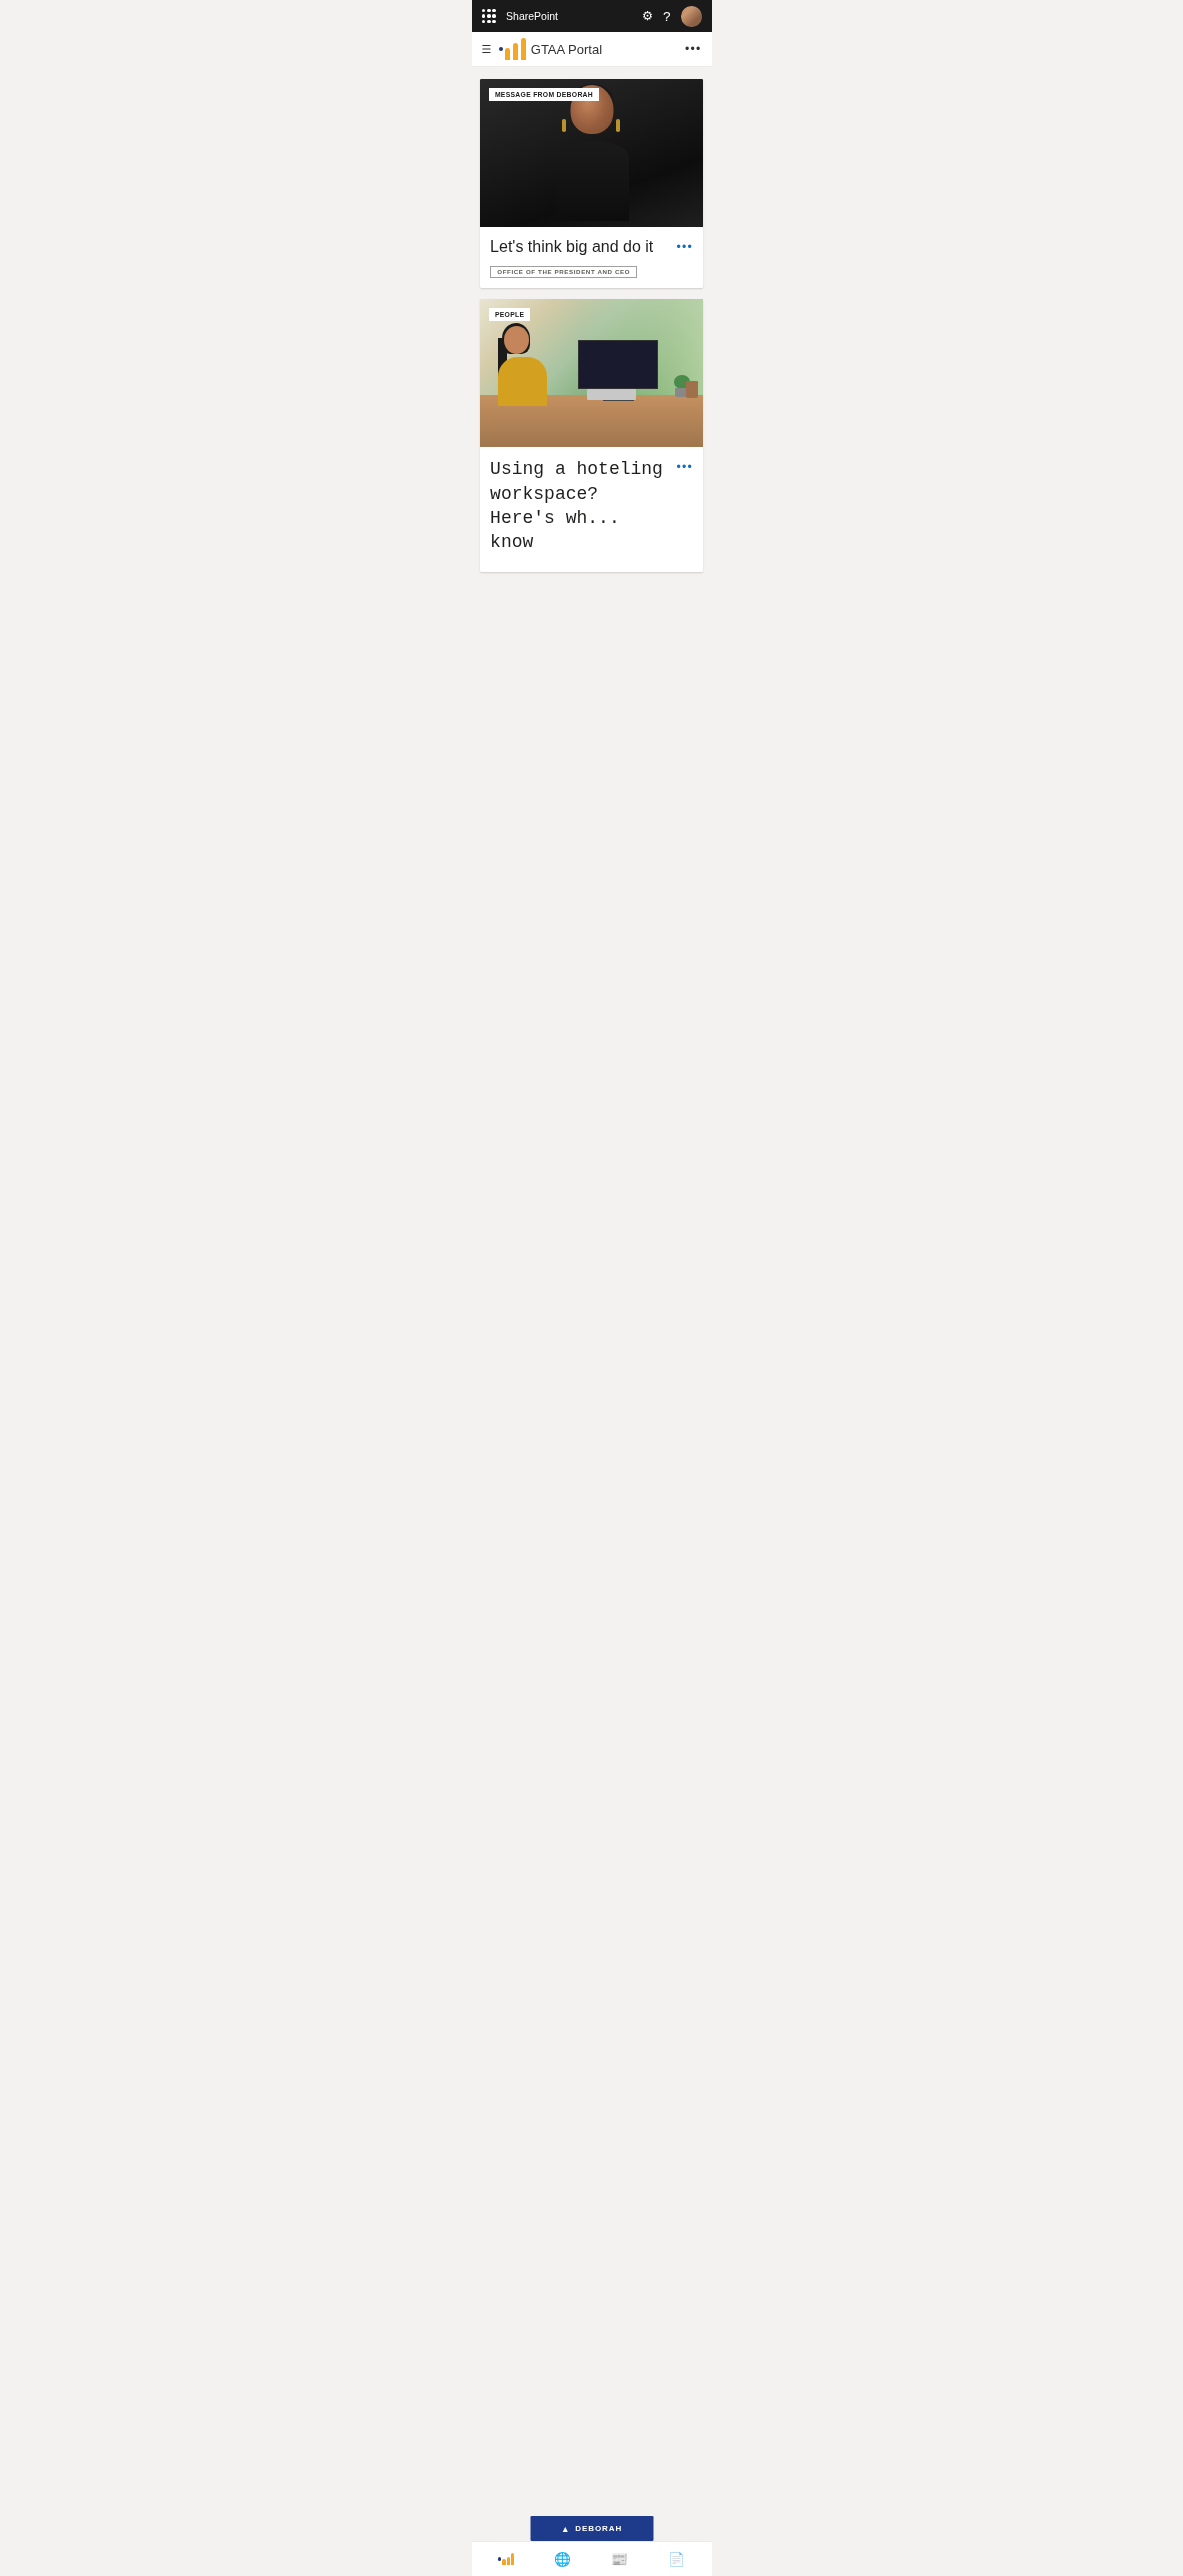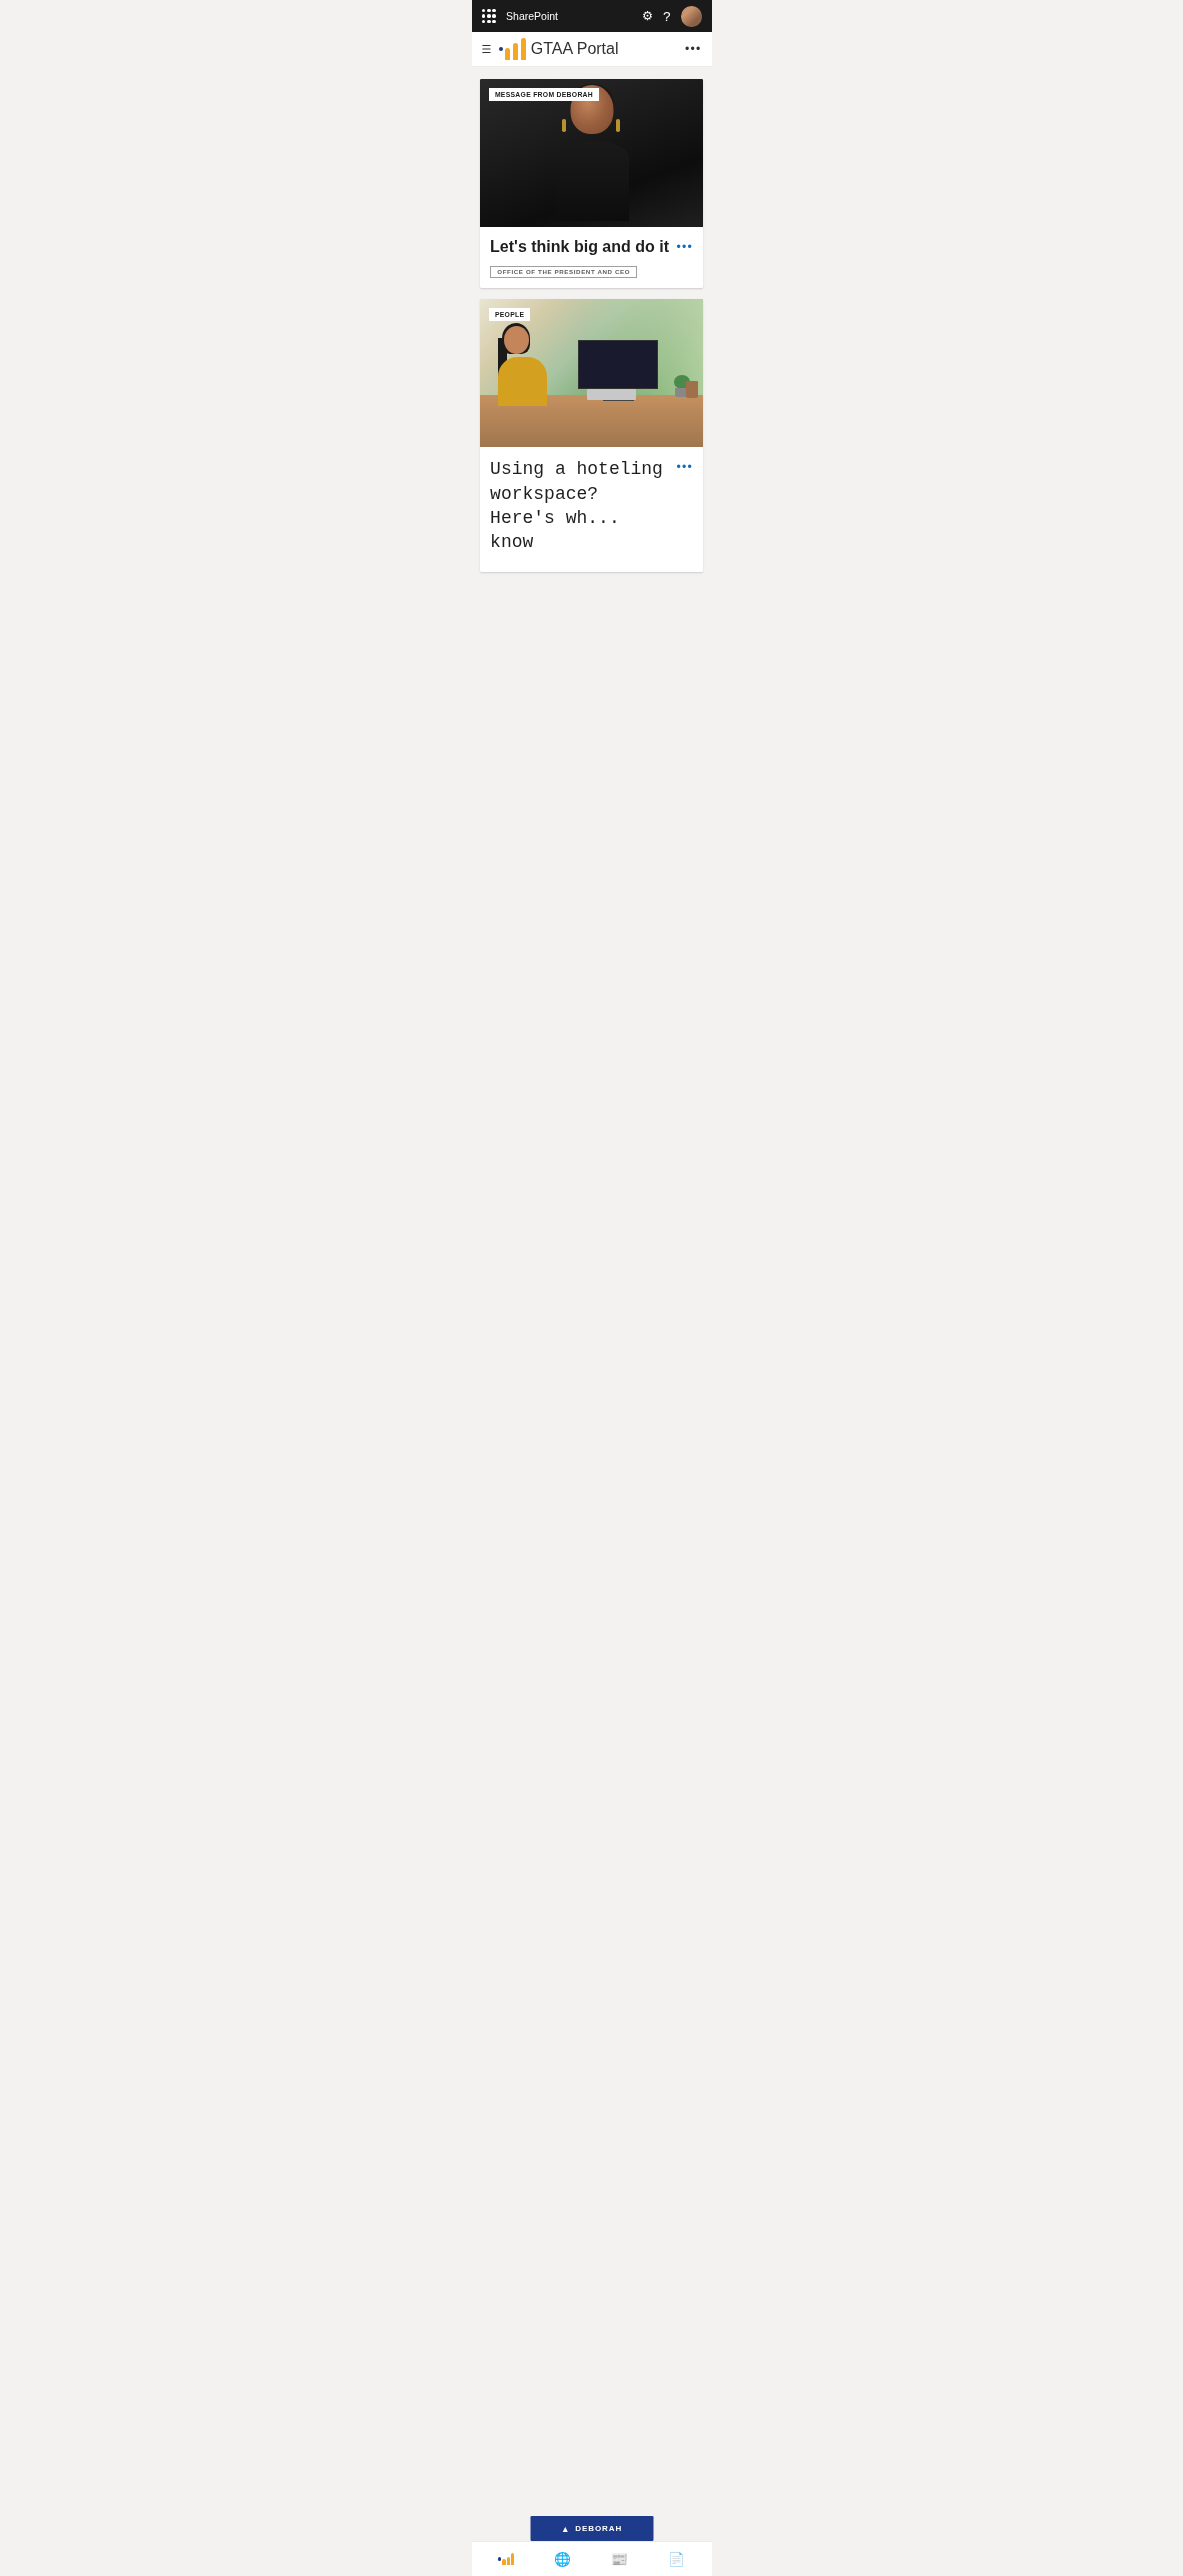--- a/index.html
+++ b/index.html
@@ -129,21 +129,21 @@
       width: 5px;
       border-radius: 2.5px 2.5px 0 0;
       background: #f5a623;
     }
 
     .logo-wave:nth-child(1) { height: 12.3px; }
     .logo-wave:nth-child(2) { height: 17.3px; }
     .logo-wave:nth-child(3) { height: 22px; }
 
     .site-name {
-      font-size: 16px;
+      font-size: 13px;
       font-weight: 500;
       color: #323130;
     }
 
     .more-icon {
       color: #323130;
       font-size: 12.3px;
       cursor: pointer;
       letter-spacing: 1.2px;
     }
@@ -252,21 +252,21 @@
       letter-spacing: 0.3px;
       color: #1a1a1a;
     }
 
     .card-body {
       padding: 10px;
     }
 
     .card-title {
       font-size: 16px;
-      font-weight: 700;
+      font-weight: 400;
       color: #201f1e;
       line-height: 1.3;
       flex: 1;
     }
 
     .card-title-row {
       display: flex;
       align-items: flex-start;
       justify-content: space-between;
       gap: 5px;

